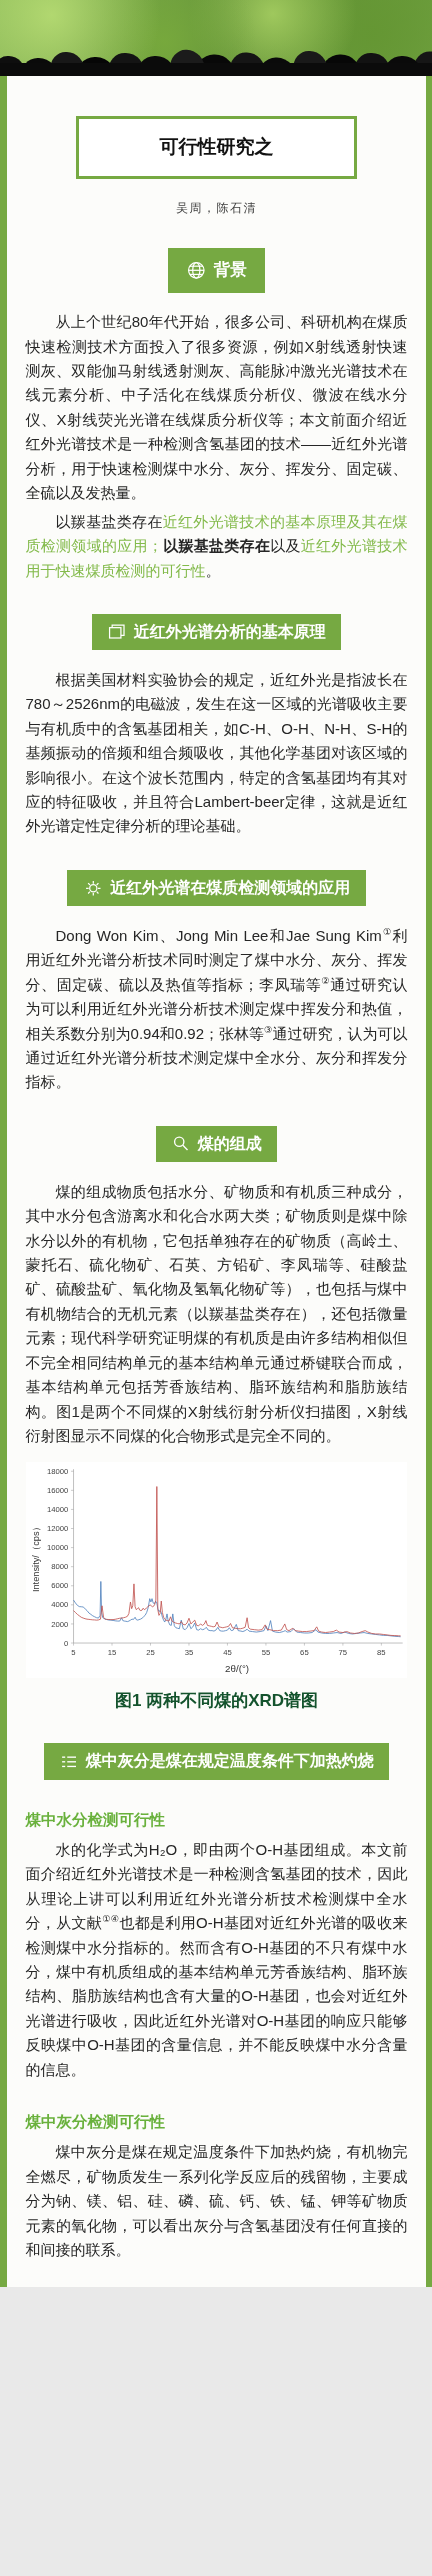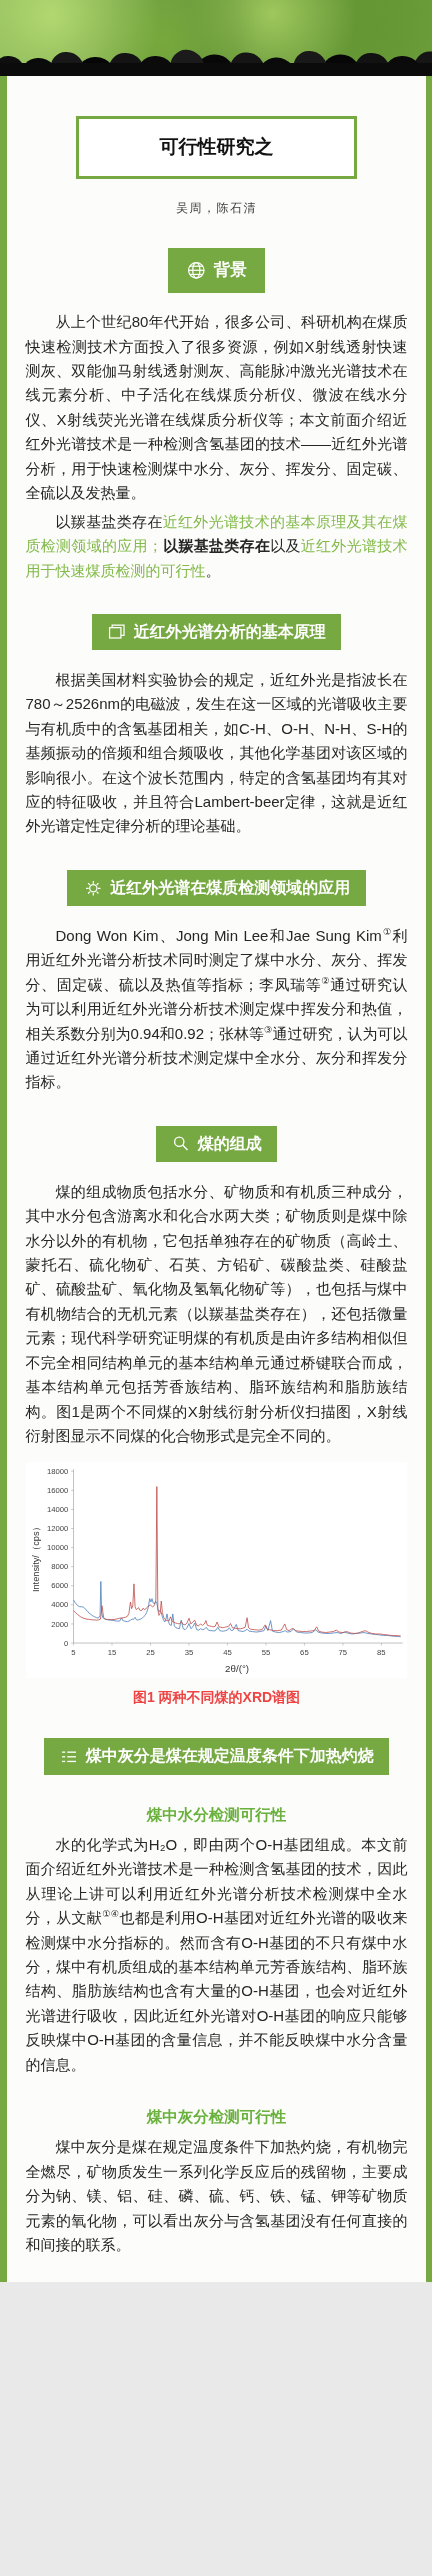--- a/index.html
+++ b/index.html
@@ -32,25 +32,25 @@
   .badge,.section-header{display:flex;align-items:center;gap:7px;width:fit-content;margin:31px auto 17.5px;
     background:#76a942;color:#fff;font-weight:bold;}
   .badge{padding:11.3px 18.5px;font-size:16.5px;}
   .section-header{padding:7.7px 15.5px;font-size:16px;}
   .icon-svg{display:block;}
   
   .body-text{font-size:15px;line-height:1.63;text-align:justify;text-indent:2em;margin:4.1px 0;color:#262626;}
   .g{color:#83ba4b;}
   .b{font-weight:bold;}
   .sup{font-size:.62em;vertical-align:super;line-height:0;}
-  .subsection{margin:30px 0 7.2px;text-align:center;font-size:15.5px;font-weight:bold;color:#69b13c;}
+  .subsection{margin:30px 0 7.2px;text-align:left;font-size:15.5px;font-weight:bold;color:#69b13c;}
   
   .figure{margin:13.4px auto 5.2px;text-align:center;}
   .figure svg{background:#ffffff;}
-  .fig-caption{margin-top:9.3px;text-align:center;font-size:14px;font-weight:bold;color:#ef4444;}
+  .fig-caption{margin-top:9.3px;text-align:center;font-size:17px;font-weight:bold;color:#14532d;}
 </style>
 </head>
 <body>
 
 <div class="page">
 
   <div class="hero">
     <div class="coal-lumps"></div>
     <div class="coal-base"></div>
   </div>
@@ -106,21 +106,21 @@
     <div class="section-header">
       <span class="icon">
         <svg class="icon-svg" width="19.6" height="19.6" viewBox="0 0 38 38" fill="none" stroke="#ffffff" stroke-width="2.6">
           <circle cx="16" cy="15" r="9"></circle>
             <line x1="23" y1="22" x2="32" y2="31"></line>
         </svg>
       </span>
       <span>煤的组成</span>
     </div>
 
-    <p class="body-text">煤的组成物质包括水分、矿物质和有机质三种成分，其中水分包含游离水和化合水两大类；矿物质则是煤中除水分以外的有机物，它包括单独存在的矿物质（高岭土、蒙托石、硫化物矿、石英、方铅矿、碳酸盐类、硅酸盐矿、硫酸盐矿、氧化物及氢氧化物矿等），也包括与煤中有机物结合的无机元素（以羰基盐类存在），还包括微量元素；现代科学研究证明煤的有机质是由许多结构相似但不完全相同结构单元的基本结构单元通过桥键联合而成，基本结构单元包括芳香族结构、脂环族结构和脂肪族结构。图1是两个不同煤的X射线衍射分析仪扫描图，X射线衍射图显示不同煤的化合物形式是完全不同的。</p>
+    <p class="body-text">煤的组成物质包括水分、矿物质和有机质三种成分，其中水分包含游离水和化合水两大类；矿物质则是煤中除水分以外的有机物，它包括单独存在的矿物质（高岭土、蒙托石、硫化物矿、石英、方铅矿、李凤瑞等、硅酸盐矿、硫酸盐矿、氧化物及氢氧化物矿等），也包括与煤中有机物结合的无机元素（以羰基盐类存在），还包括微量元素；现代科学研究证明煤的有机质是由许多结构相似但不完全相同结构单元的基本结构单元通过桥键联合而成，基本结构单元包括芳香族结构、脂环族结构和脂肪族结构。图1是两个不同煤的X射线衍射分析仪扫描图，X射线衍射图显示不同煤的化合物形式是完全不同的。</p>
 
     <div class="figure">
       <svg id="xrd-chart" width="381" height="216" viewBox="0 0 740 420">
           <line x1="92" y1="14" x2="92" y2="352" stroke="#9a9a9a" stroke-width="1.2"></line>
           <line x1="92" y1="352" x2="732" y2="352" stroke="#9a9a9a" stroke-width="1.2"></line>
           <line x1="87" y1="352" x2="92" y2="352" stroke="#9a9a9a" stroke-width="1"></line>
           <text x="82" y="357" text-anchor="end" font-size="15" fill="#444" font-family="Liberation Sans, sans-serif">0</text>
           <line x1="87" y1="314.8888888888889" x2="92" y2="314.8888888888889" stroke="#9a9a9a" stroke-width="1"></line>
           <text x="82" y="319.8888888888889" text-anchor="end" font-size="15" fill="#444" font-family="Liberation Sans, sans-serif">2000</text>
           <line x1="87" y1="277.77777777777777" x2="92" y2="277.77777777777777" stroke="#9a9a9a" stroke-width="1"></line>

